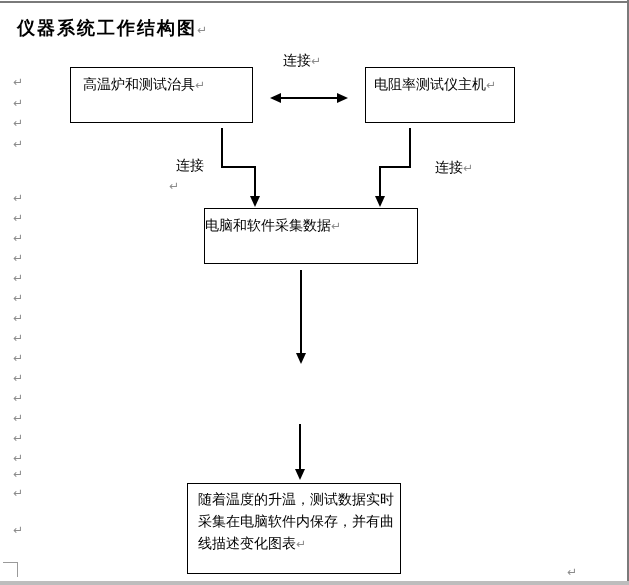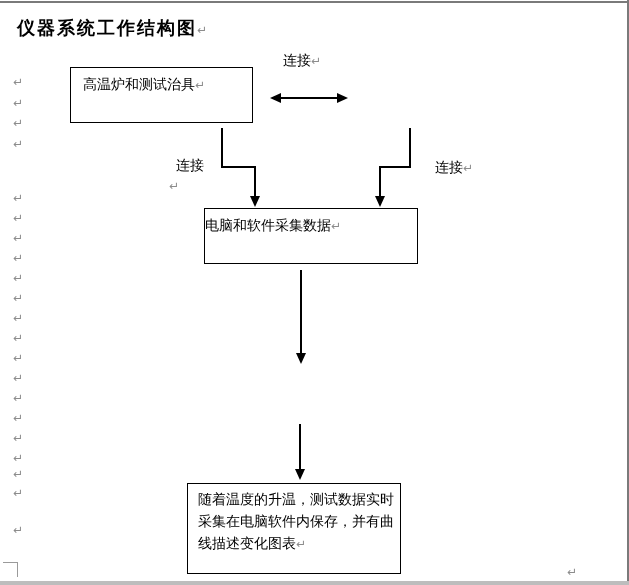--- a/index.html
+++ b/index.html
@@ -76,20 +76,23 @@
       <span class="pilcrow margin-mark" style="top: 452px;">↵</span>
       <span class="pilcrow margin-mark" style="top: 468px;">↵</span>
       <span class="pilcrow margin-mark" style="top: 487px;">↵</span>
       <span class="pilcrow margin-mark" style="top: 524px;">↵</span>
     </div>
 
   <div class="fbox" style="left:70px;top:67px;width:183px;height:56px;padding:5px 6px 0 12px;">
     <span class="txt">高温炉和测试治具</span><span class="pilcrow">↵</span>
   </div>
 
+  <div class="fbox" style="left:365px;top:67px;width:150px;height:56px;padding:5px 4px 0 8px;">
+    <span class="txt">电阻率测试仪主机</span><span class="pilcrow">↵</span>
+  </div>
 
   <div class="lbl" style="left:283px;top:52px;">
     <span>连接</span><span class="pilcrow">↵</span>
   </div>
   <div class="arrow-left" style="left:270px;top:93px;"></div>
   <div class="line" style="left:279px;top:97px;width:60px;height:2px;"></div>
   <div class="arrow-right" style="left:337px;top:93px;"></div>
 
   <div class="line" style="left:221px;top:128px;width:2px;height:40px;"></div>
   <div class="line" style="left:221px;top:166px;width:35px;height:2px;"></div>

